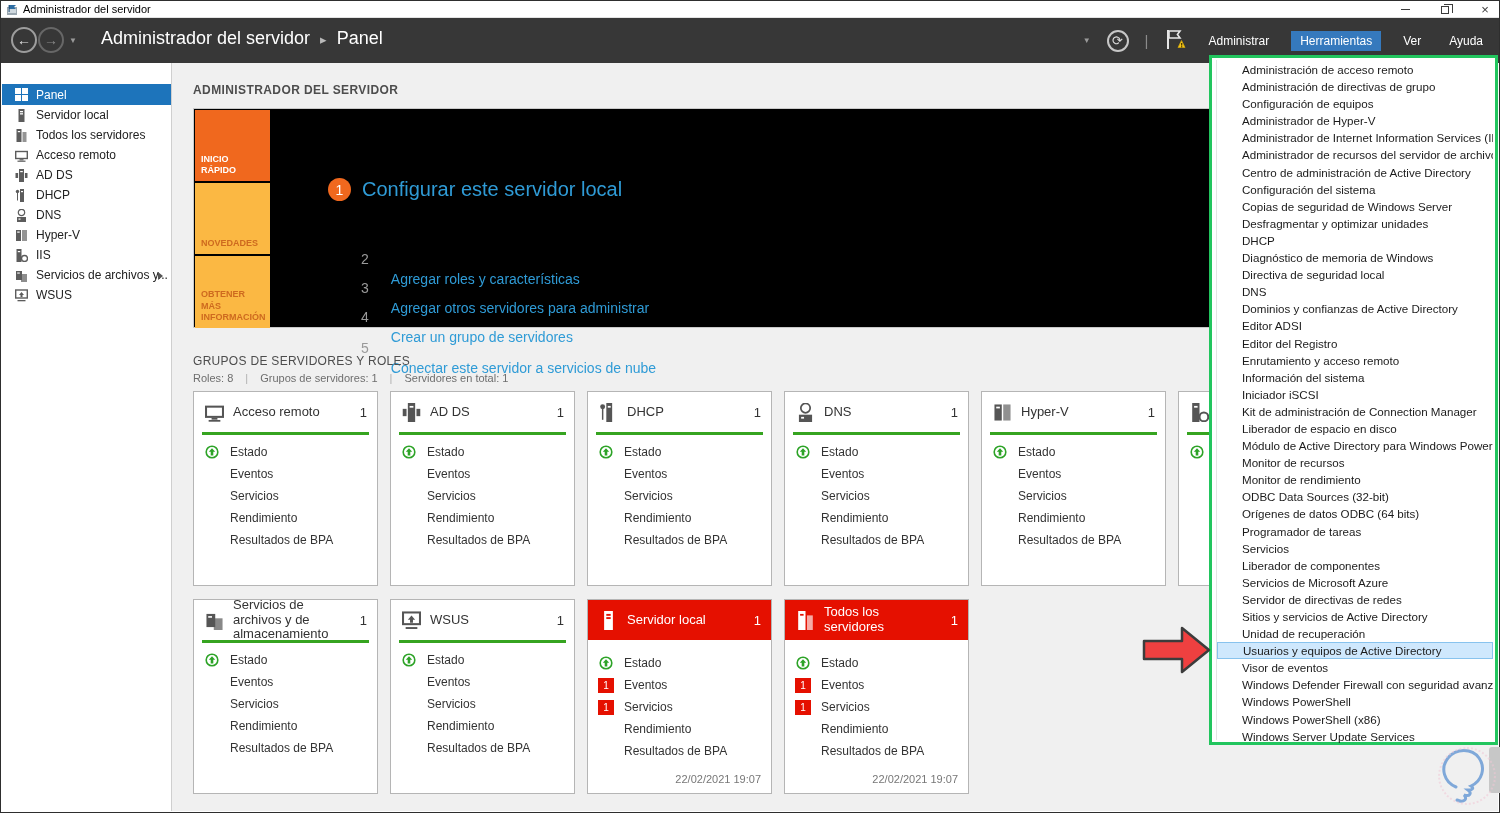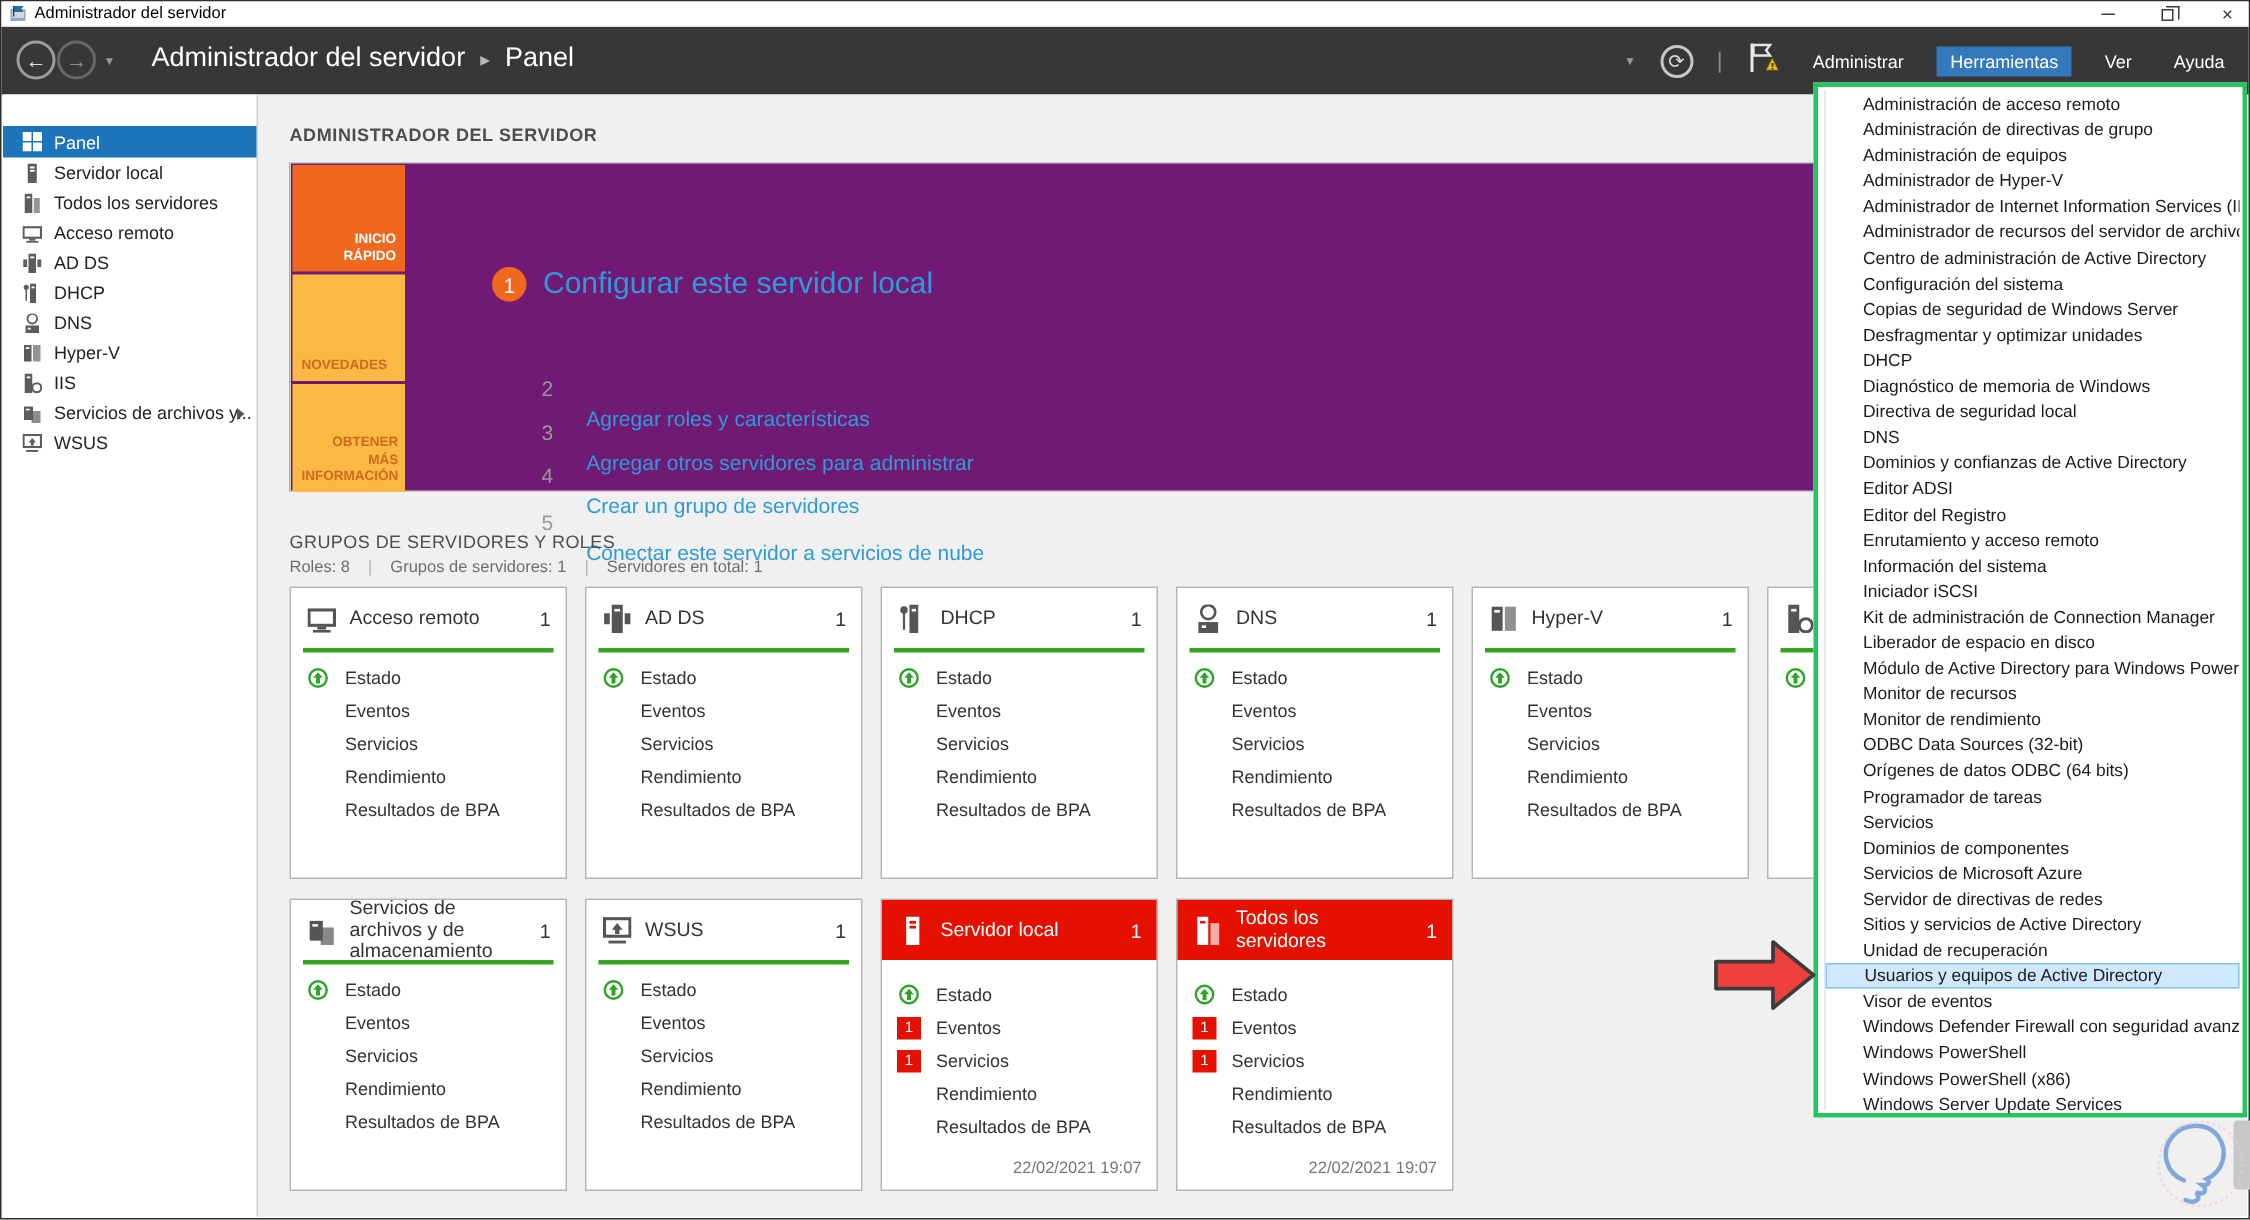--- a/index.html
+++ b/index.html
@@ -38,21 +38,21 @@
   .side-item .icon { width:14px; height:14px; color:#5c5c5c; display:flex; align-items:center; justify-content:center; flex:0 0 14px; }
   .side-item.selected { background:#1d74bb; color:#fff; height:21px; }
   .side-item.selected .icon { color:#fff; }
   .side-items { padding-top:21px; }
   .side-arrow { position:absolute; right:8px; top:7px; width:0; height:0; border-left:5px solid #555; border-top:4px solid transparent; border-bottom:4px solid transparent; }
 
   
   .main { position:absolute; left:171px; top:62px; right:1px; bottom:1px; background:#f0f0f0; }
   .dash-header { position:absolute; left:21px; top:20px; font-size:12px; font-weight:bold; letter-spacing:.4px; color:#4d4d4d; }
 
-  .welcome { position:absolute; left:21px; top:45px; width:1291px; height:220px; background:#701a75; border:1px solid #c9c9c9;text-align:right; }
+  .welcome { position:absolute; left:21px; top:45px; width:1291px; height:220px; background:#000000; border:1px solid #c9c9c9; }
   .strip { position:absolute; left:1px; top:1px; width:75px; bottom:1px; }
   .strip-box { position:absolute; left:0; width:75px; display:flex; align-items:flex-end; padding:5px 6px; font-size:9px; font-weight:bold; line-height:1.25; cursor:default; }
   .sb1 { top:0; height:71px; background:#f0681e; color:#fff; }
   .sb2 { top:73px; height:71px; background:#fbb843; color:#ce6a1f; }
   .sb3 { top:146px; height:72px; background:#fbb843; color:#ce6a1f; }
   .step1 { position:absolute; left:134px; top:69px; display:flex; align-items:center; gap:11px; cursor:pointer; }
   .step1 .num { width:23px; height:23px; border-radius:50%; background:#f0681e; color:#fff; font-size:14px; display:flex; align-items:center; justify-content:center; }
   .step1 .lbl { font-size:20px; font-weight:300; color:#2f9bd6; }
   .step { position:absolute; left:167px; display:flex; align-items:center; gap:22px; cursor:pointer; }
   .step .num { font-size:14px; color:#9a9a9a; }
@@ -712,21 +712,21 @@
           <span class="row-ic"></span>
           <span>Resultados de BPA</span>
         </div>
       <div class="tile-time">22/02/2021 19:07</div>
     </div>
   </div>
 
   <div class="tools-menu">
     <div class="menu-item">Administración de acceso remoto</div>
     <div class="menu-item">Administración de directivas de grupo</div>
-    <div class="menu-item">Administración de equipos</div>
+    <div class="menu-item">Configuración de equipos</div>
     <div class="menu-item">Administrador de Hyper-V</div>
     <div class="menu-item">Administrador de Internet Information Services (IIS)</div>
     <div class="menu-item">Administrador de recursos del servidor de archivos</div>
     <div class="menu-item">Centro de administración de Active Directory</div>
     <div class="menu-item">Configuración del sistema</div>
     <div class="menu-item">Copias de seguridad de Windows Server</div>
     <div class="menu-item">Desfragmentar y optimizar unidades</div>
     <div class="menu-item">DHCP</div>
     <div class="menu-item">Diagnóstico de memoria de Windows</div>
     <div class="menu-item">Directiva de seguridad local</div>
@@ -739,21 +739,21 @@
     <div class="menu-item">Iniciador iSCSI</div>
     <div class="menu-item">Kit de administración de Connection Manager</div>
     <div class="menu-item">Liberador de espacio en disco</div>
     <div class="menu-item">Módulo de Active Directory para Windows PowerShell</div>
     <div class="menu-item">Monitor de recursos</div>
     <div class="menu-item">Monitor de rendimiento</div>
     <div class="menu-item">ODBC Data Sources (32-bit)</div>
     <div class="menu-item">Orígenes de datos ODBC (64 bits)</div>
     <div class="menu-item">Programador de tareas</div>
     <div class="menu-item">Servicios</div>
-    <div class="menu-item">Dominios de componentes</div>
+    <div class="menu-item">Liberador de componentes</div>
     <div class="menu-item">Servicios de Microsoft Azure</div>
     <div class="menu-item">Servidor de directivas de redes</div>
     <div class="menu-item">Sitios y servicios de Active Directory</div>
     <div class="menu-item">Unidad de recuperación</div>
     <div class="menu-item highlighted">Usuarios y equipos de Active Directory</div>
     <div class="menu-item">Visor de eventos</div>
     <div class="menu-item">Windows Defender Firewall con seguridad avanzada</div>
     <div class="menu-item">Windows PowerShell</div>
     <div class="menu-item">Windows PowerShell (x86)</div>
     <div class="menu-item">Windows Server Update Services</div>

